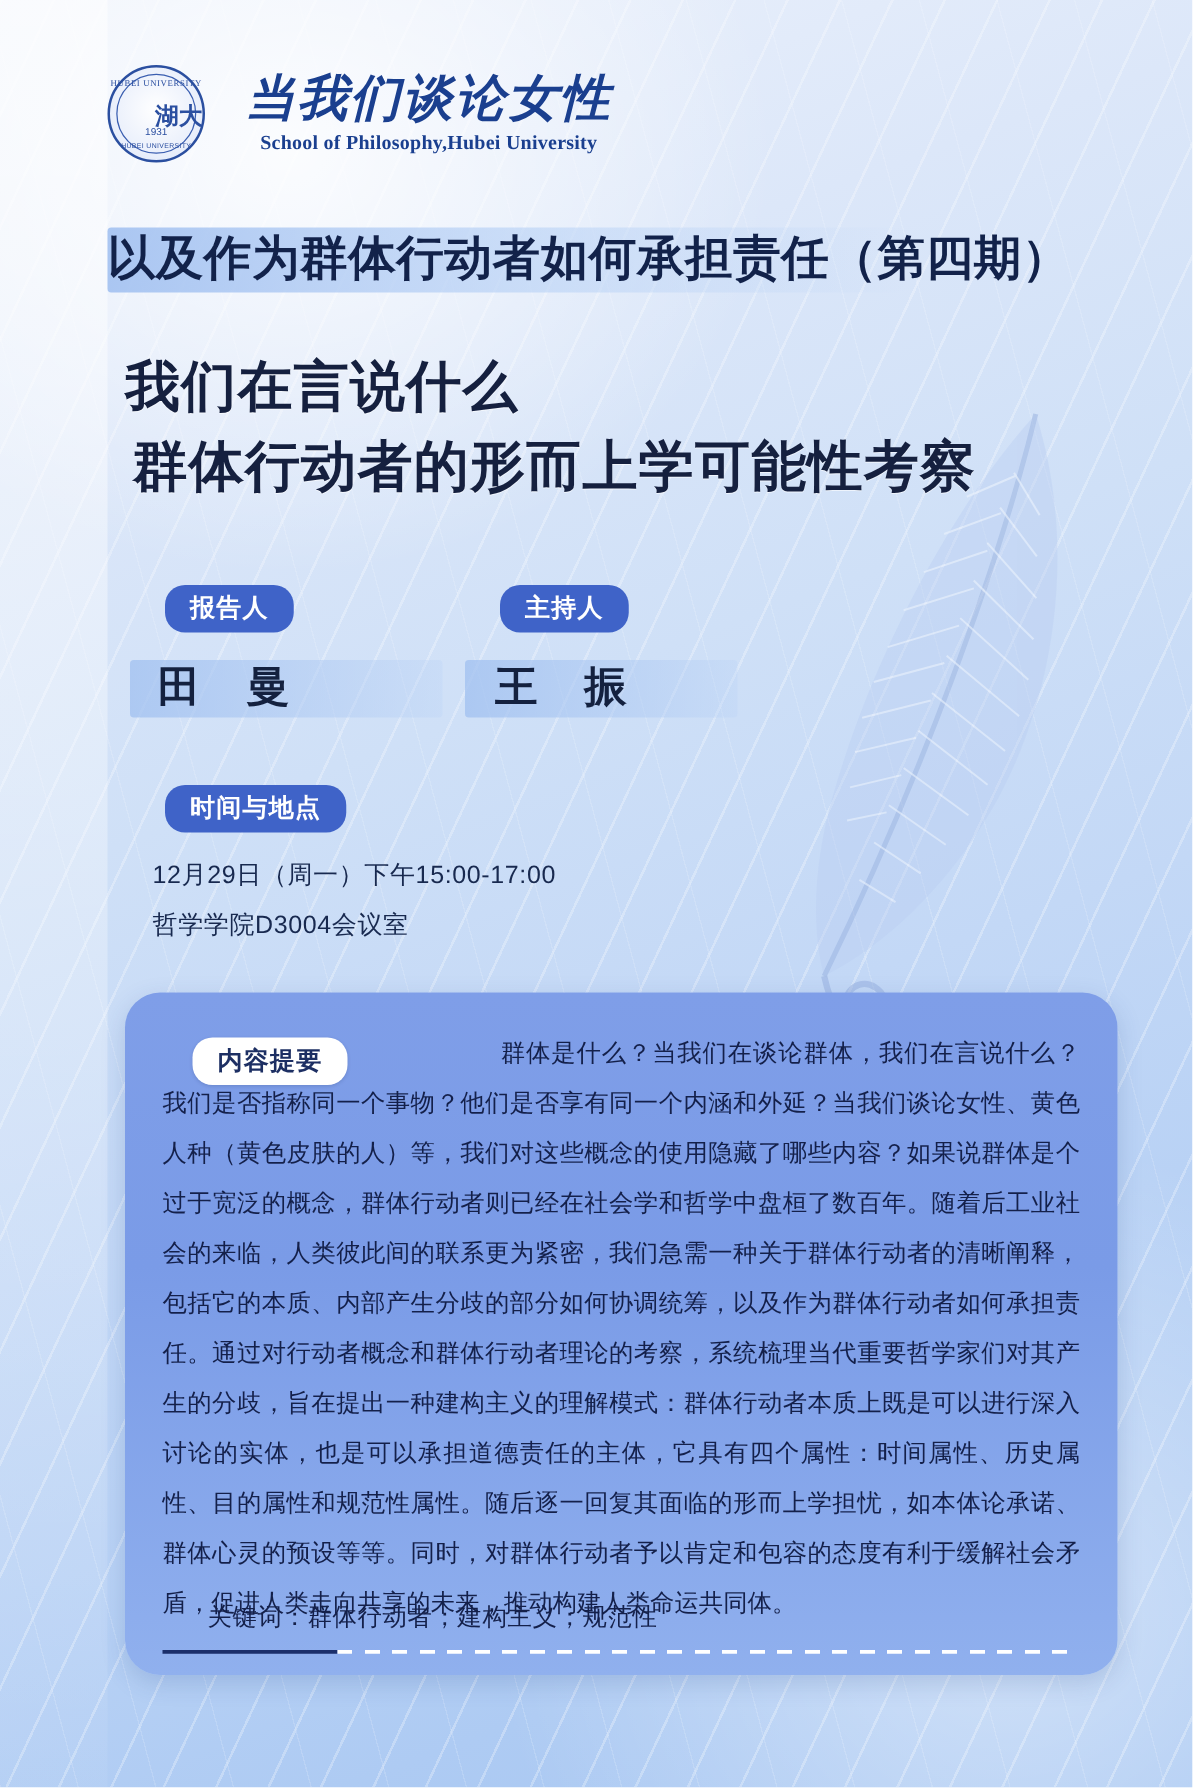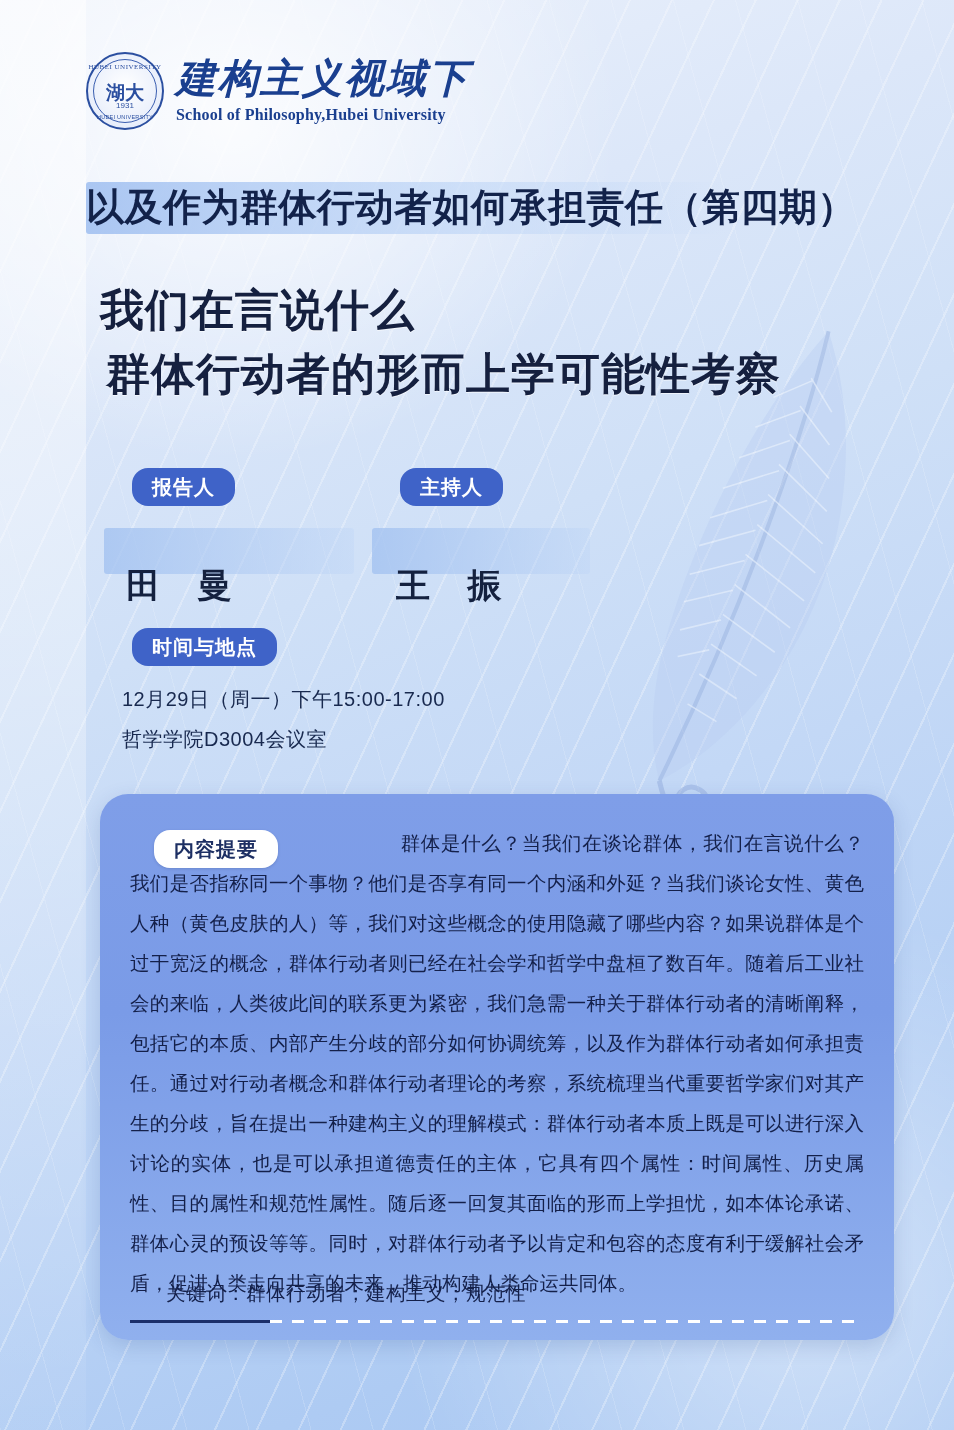--- a/index.html
+++ b/index.html
@@ -59,21 +59,21 @@
     opacity: .55;
     pointer-events: none;
   }
 
   
   .logo-row {
     position: absolute;
     left: 86px; top: 52px;
     display: flex;
     align-items: center;
-    gap: 12px;
+    gap: 32px;
   }
   .logo-seal {
     width: 78px; height: 78px;
     border-radius: 50%;
     border: 2px solid #2b4fa0;
     box-sizing: border-box;
     position: relative;
     background: radial-gradient(circle at 50% 45%, #ffffff 0%, #e8eefb 70%, #dbe6f8 100%);
     flex: none;
   }
@@ -89,21 +89,21 @@
     left: 0; right: 0; top: 9px;
     text-align: center;
     font-size: 7px;
     letter-spacing: .5px;
     color: #2b4fa0;
     font-family: "Liberation Serif", serif;
   }
   .seal-center {
     position: absolute;
     left: 0; right: 0; top: 26px;
-    text-align: center;
+    text-align: right;
     font-size: 19px;
     color: #2b4fa0;
     font-family: "Liberation Serif", serif;
     font-weight: bold;
   }
   .seal-year {
     position: absolute;
     left: 0; right: 0; top: 47px;
     text-align: center;
     font-size: 8px;
@@ -126,20 +126,21 @@
     font-style: italic;
     line-height: 1;
   }
   .logo-text-en {
     font-family: "Liberation Serif", serif;
     font-size: 16px;
     font-weight: bold;
     color: #1a3f8f;
     margin-top: 7px;
     letter-spacing: .2px;
+    text-align: center;
   }
 
   
   .series-title-wrap {
     position: absolute;
     left: 86px; top: 176px;
     width: 790px;
     height: 62px;
   }
   .series-title-bg {
@@ -205,21 +206,20 @@
     border-radius: 3px;
   }
   .name-box.s { left: 104px; top: 528px; width: 250px; }
   .name-box.h { left: 372px; top: 528px; width: 218px; }
   .name {
     position: absolute;
     font-size: 34px;
     font-weight: bold;
     color: #14213f;
     letter-spacing: 14px;
-    margin-top: 36px;
   }
   .name.s { left: 126px; top: 527px; }
   .name.h { left: 396px; top: 527px; }
 
   
   .tp-line {
     position: absolute;
     left: 122px;
     font-size: 20px;
     color: #18294f;
@@ -314,21 +314,21 @@
   </svg>
 
   <div class="logo-row">
     <div class="logo-seal">
       <div class="seal-arch">HUBEI UNIVERSITY</div>
       <div class="seal-center">湖大</div>
       <div class="seal-year">1931</div>
       <div class="seal-bottom">HUBEI UNIVERSITY</div>
     </div>
     <div>
-      <div class="logo-text-cn">建构主义视域下</div>
+      <div class="logo-text-cn">当我们谈论女性</div>
       <div class="logo-text-en">School of Philosophy,Hubei University</div>
     </div>
   </div>
 
   <div class="series-title-wrap">
     <div class="series-title-bg"></div>
     <div class="series-title">以及作为群体行动者如何承担责任（第四期）</div>
   </div>
 
   <div class="main-title">

